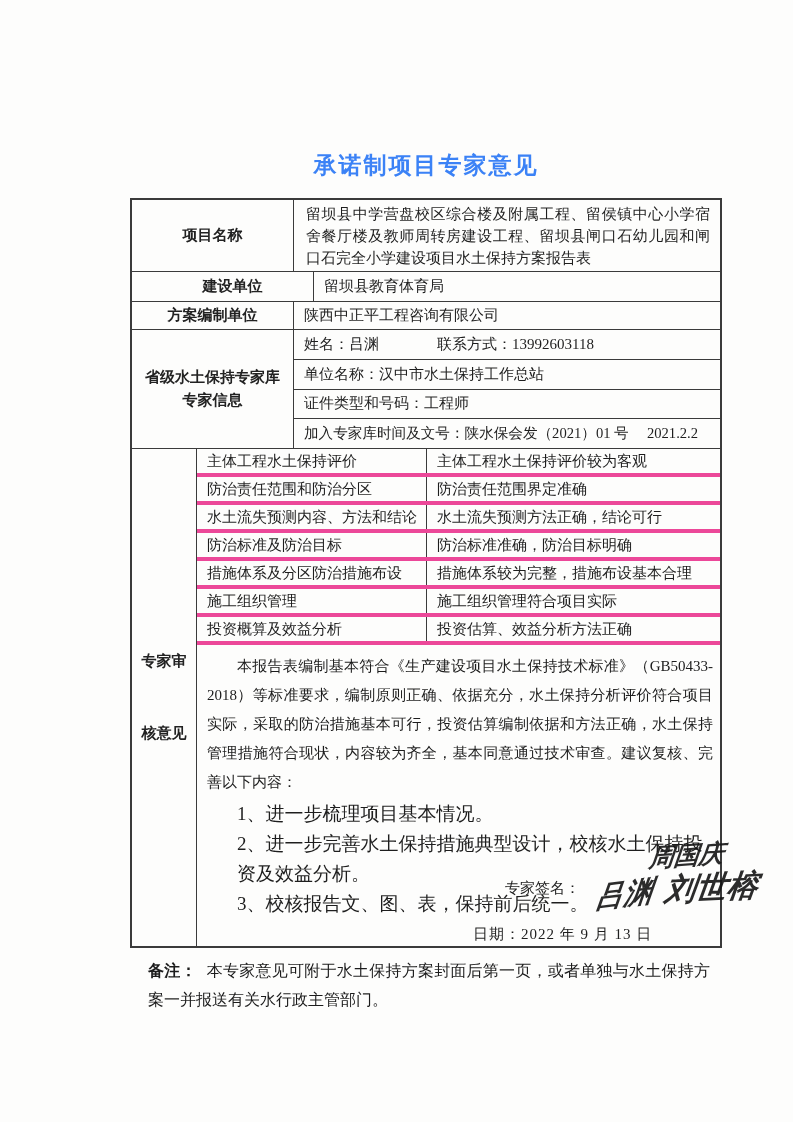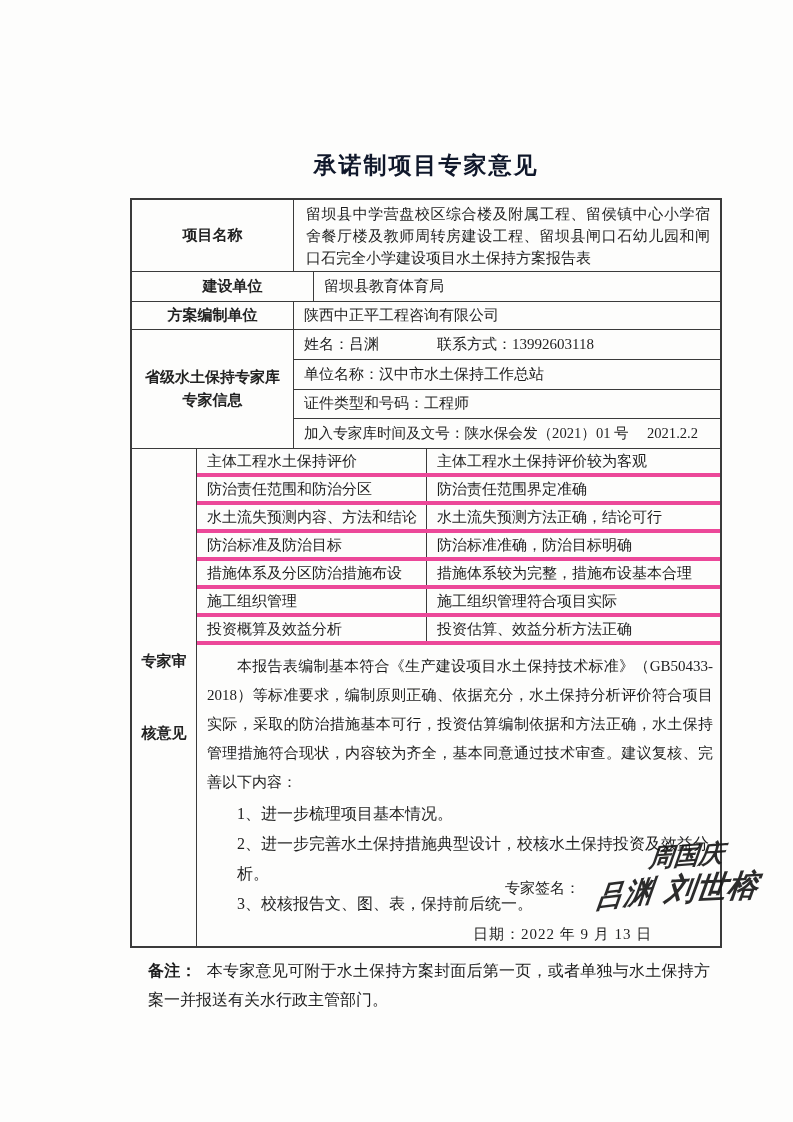--- a/index.html
+++ b/index.html
@@ -7,21 +7,21 @@
   body {
     background: #fdfdfc;
     font-family: "Liberation Serif", "DejaVu Serif", serif;
     color: #1e1e1e;
     position: relative;
     overflow: hidden;
   }
   .title {
     position: absolute; left: 130px; top: 150px; width: 592px;
     text-align: center; font-size: 23px; font-weight: bold;
-    letter-spacing: 2px; color: #0f172a;
+    letter-spacing: 2px; color: #3b82f6;
   }
   .doc-table {
     position: absolute; left: 130px; top: 198px; width: 592px; height: 750px;
     border: 2px solid #3b3b3b; font-size: 15px; overflow: visible;
   }
   .tr { display: flex; width: 100%; border-bottom: 1px solid #3b3b3b; }
   .tr.last { border-bottom: none; }
   .cell-label {
     flex: 0 0 162px; width: 162px; border-right: 1px solid #3b3b3b;
     display: flex; flex-direction: column; align-items: center; justify-content: center;
@@ -48,21 +48,21 @@
   .sub-item {
     flex: 0 0 230px; width: 230px; border-right: 1px solid #3b3b3b;
     display: flex; align-items: center; padding-left: 10px; white-space: nowrap;
   }
   .sub-comment { flex: 1; display: flex; align-items: center; padding-left: 10px; white-space: nowrap; }
   .opinion { flex: 1; position: relative; padding: 7px 7px 0 10px; }
   .opinion-text {
     text-indent: 2em; text-align: justify; line-height: 29px; font-size: 15px; color: #1c1c1c;
   }
   .opinion-list { list-style: none; margin-left: 2em; margin-top: 2px; }
-  .opinion-list li { line-height: 30px; font-size: 16px; }
+  .opinion-list li { line-height: 30px; font-size: 19px; }
   .sig-label { position: absolute; left: 308px; top: 234px; font-size: 15px; font-weight: normal; }
   .date-line { position: absolute; left: 276px; top: 280px; font-size: 15px; letter-spacing: 1px; }
   .sig {
     position: absolute; white-space: nowrap; color: #151515; font-weight: bold;
     font-style: italic; opacity: 0.9;
   }
   .sig1 { left: 452px; top: 194px; font-size: 25px; transform: rotate(-4deg) skewX(-10deg); }
   .sig2 { left: 398px; top: 230px; font-size: 29px; transform: rotate(-7deg) skewX(-14deg); }
   .sig3 { left: 468px; top: 222px; font-size: 31px; transform: rotate(-3deg) skewX(-10deg); }
   .footnote {

